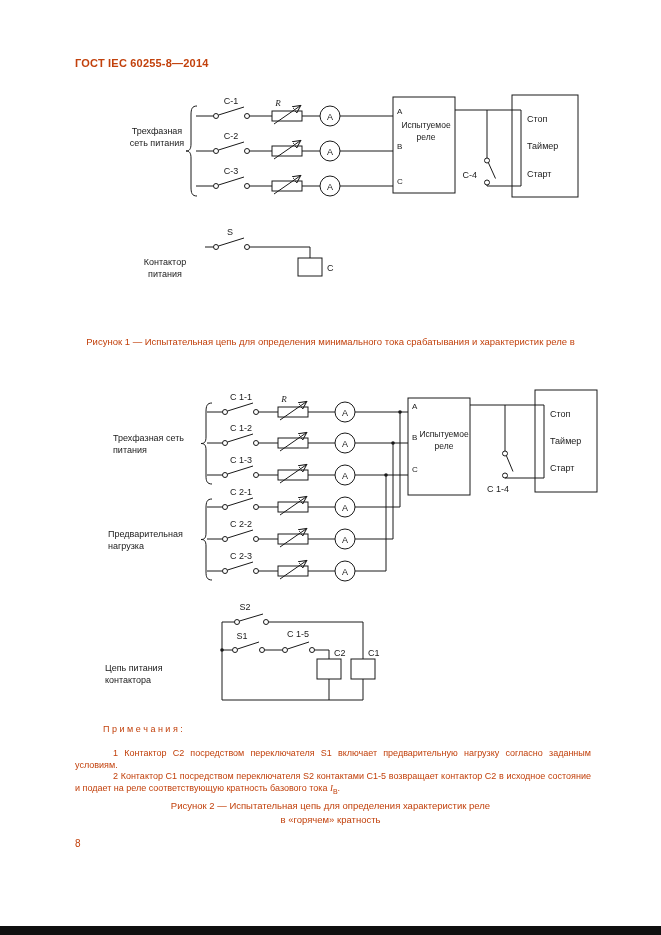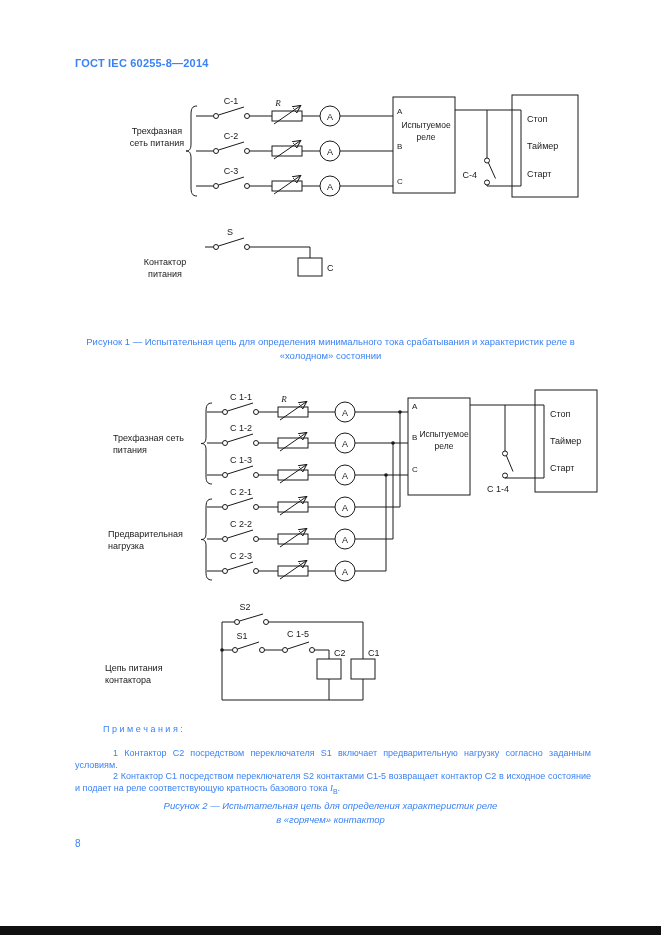--- a/index.html
+++ b/index.html
@@ -1,19 +1,19 @@
 <!DOCTYPE html>
 <html><head>
 <meta charset="utf-8">
 <style>
   * { margin:0; padding:0; box-sizing:border-box; }
   html, body { background:#ffffff; }
   #page {
     position:relative; width:661px; height:935px; background:#ffffff;
-    font-family:"Liberation Sans", sans-serif; color:#3b82f6; overflow:hidden;
+    font-family:"Liberation Sans", sans-serif; color:#c2410c; overflow:hidden;
   }
   .header { position:absolute; left:75px; top:57px; font-size:11px; font-weight:700; letter-spacing:0.2px; }
   svg.fig { position:absolute; overflow:visible; }
   svg line, svg path, svg rect, svg circle { stroke:#1a1a1a; stroke-width:1; fill:none; }
   svg .node { fill:#ffffff; }
   svg .dot  { fill:#1a1a1a; stroke:none; }
   svg text { stroke:none; fill:#1a1a1a; font-family:"Liberation Sans", sans-serif; }
   .t8  { font-size:8px; }
   .t85 { font-size:8.5px; }
   .t9  { font-size:9px; }
@@ -133,21 +133,20 @@
       <line x1="189.5" y1="159" x2="250" y2="159"></line>
       <line x1="250" y1="159" x2="250" y2="170"></line>
       <rect x="238" y="170" width="24" height="18"></rect>
       <text x="170" y="147" text-anchor="middle" class="t9">S</text>
       <text x="267" y="183" class="t9">C</text>
     </g>
   </svg>
 
   <div class="caption" style="top:307px;margin-top:28px;">
     <div>Рисунок 1 — Испытательная цепь для определения минимального тока срабатывания и характеристик реле в</div>
-    <div>«холодном» состоянии</div>
   </div>
 
   <svg class="fig" style="left:95px; top:383px;" width="520" height="330" viewBox="0 0 520 330">
     <defs>
       <marker id="arr2" markerWidth="9" markerHeight="9" refX="7" refY="4.5" orient="auto">
         <path d="M0,0.5 L8,4.5 L0,8.5 Z" fill="#1a1a1a" stroke="none"></path>
       </marker>
     </defs>
 
     <g>
@@ -329,22 +328,22 @@
       <line x1="127" y1="317" x2="268" y2="317"></line>
     </g>
   </svg>
 
   <div class="notes">
     <div class="notes-title">П р и м е ч а н и я :</div>
     <p class="note">1 Контактор С2 посредством переключателя S1 включает предварительную нагрузку согласно заданным условиям.</p>
     <p class="note"><span>2 Контактор С1 посредством переключателя S2 контактами С1-5 возвращает контактор С2 в исходное состояние и подает на реле соответствующую кратность базового тока </span><span class="sym">I</span><sub>В</sub><span>.</span></p>
   </div>
 
-  <div class="caption" style="top:799px;font-style:italic;">
+  <div class="caption" style="top:799px;">
     <div>Рисунок 2 — Испытательная цепь для определения характеристик реле</div>
-    <div>в «горячем» контактор</div>
+    <div>в «горячем» кратность</div>
   </div>
 
   <div class="pagenum">8</div>
 
   <div class="bottom-bar"></div>
 
 </div>
 
 </body></html>

